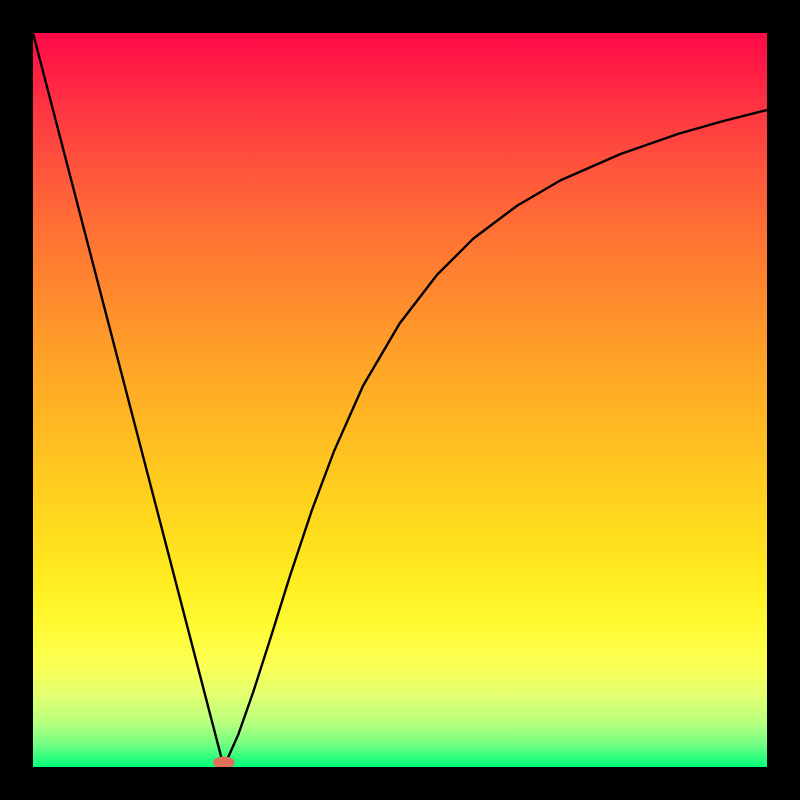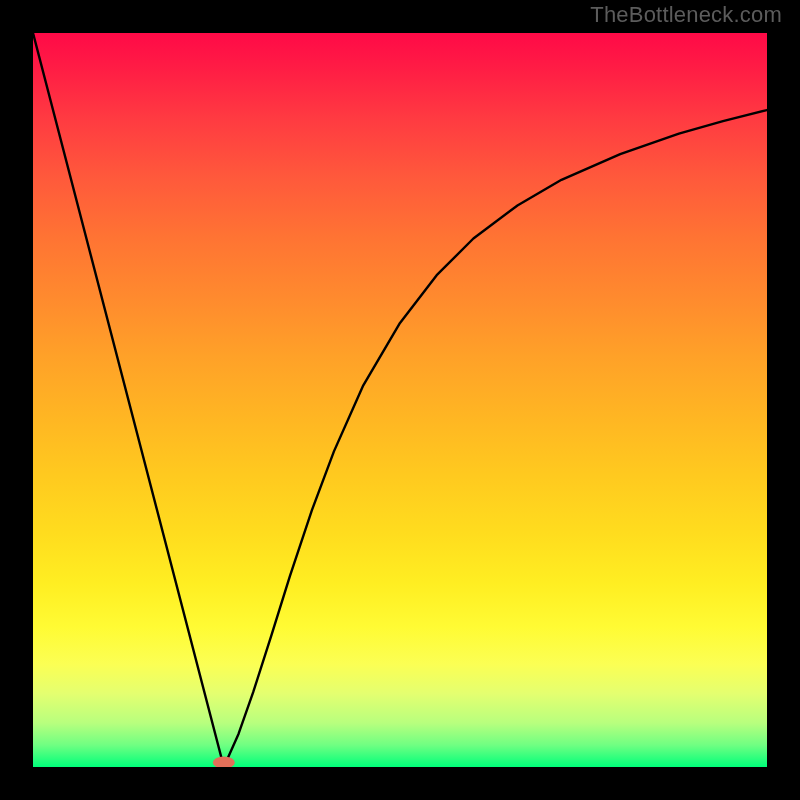--- a/index.html
+++ b/index.html
@@ -72,21 +72,20 @@
   }
   .marker {
     fill: #e26f59;
     stroke: none;
   }
 </style>
 </head>
 <body>
 
 <div class="outer">
-  <div class="watermark">TheBottleneck.com</div>
 
   <div class="plot-area">
     <div class="gradient"></div>
     <svg class="overlay-svg" viewBox="0 0 734 734" preserveAspectRatio="none">
       <path id="curve-left" class="curve" d="M0.00 0.00 L190.84 734.00"></path>
       <path id="curve-right" class="curve" d="M190.84 734.00 L205.52 700.97 L220.20 659.13 L238.55 601.88 L256.90 543.16 L278.92 477.10 L300.94 418.38 L330.30 352.32 L367.00 289.93 L403.70 242.22 L440.40 205.52 L484.44 172.49 L528.48 146.80 L587.20 121.11 L645.92 100.56 L689.96 88.08 L734.00 77.07"></path>
       <ellipse id="bottom-marker" class="marker" rx="11" ry="6" cx="190.84" cy="729.60"></ellipse>
     </svg>
   </div>
 </div>

